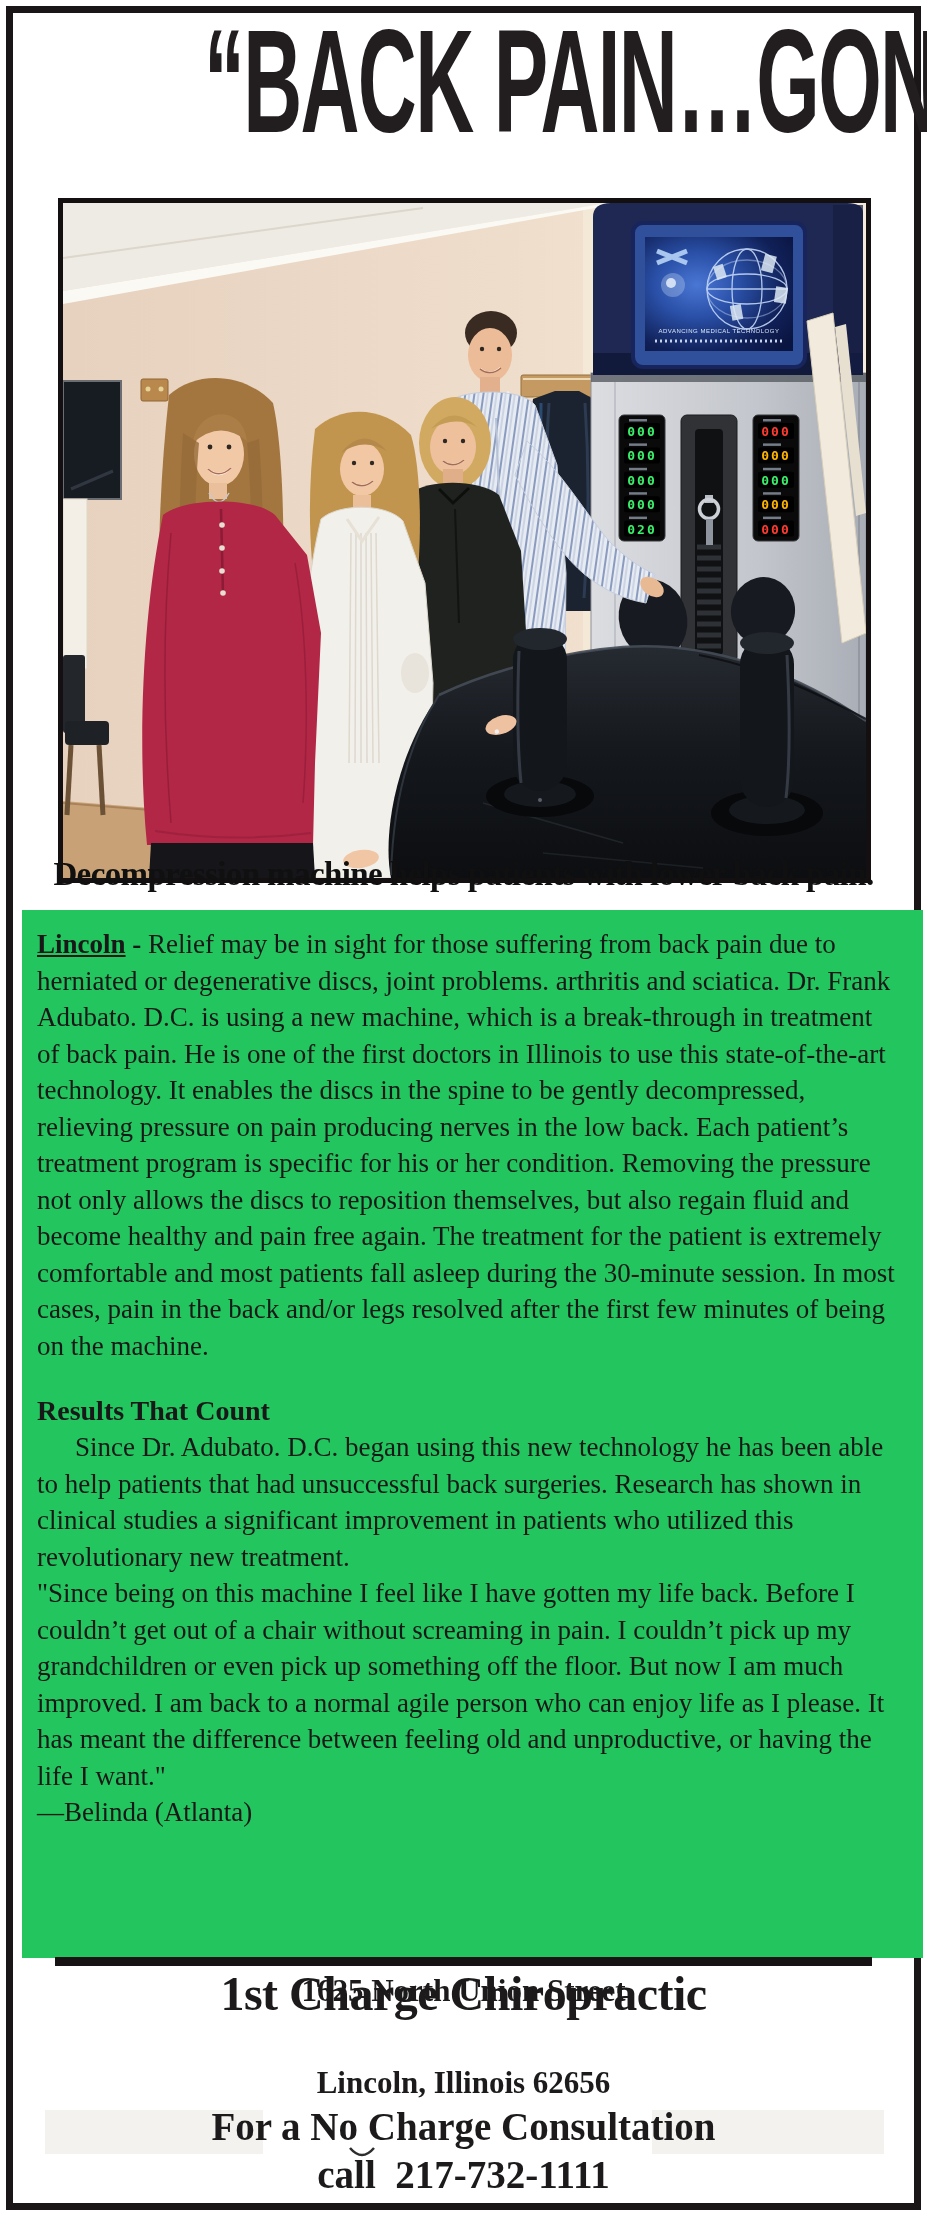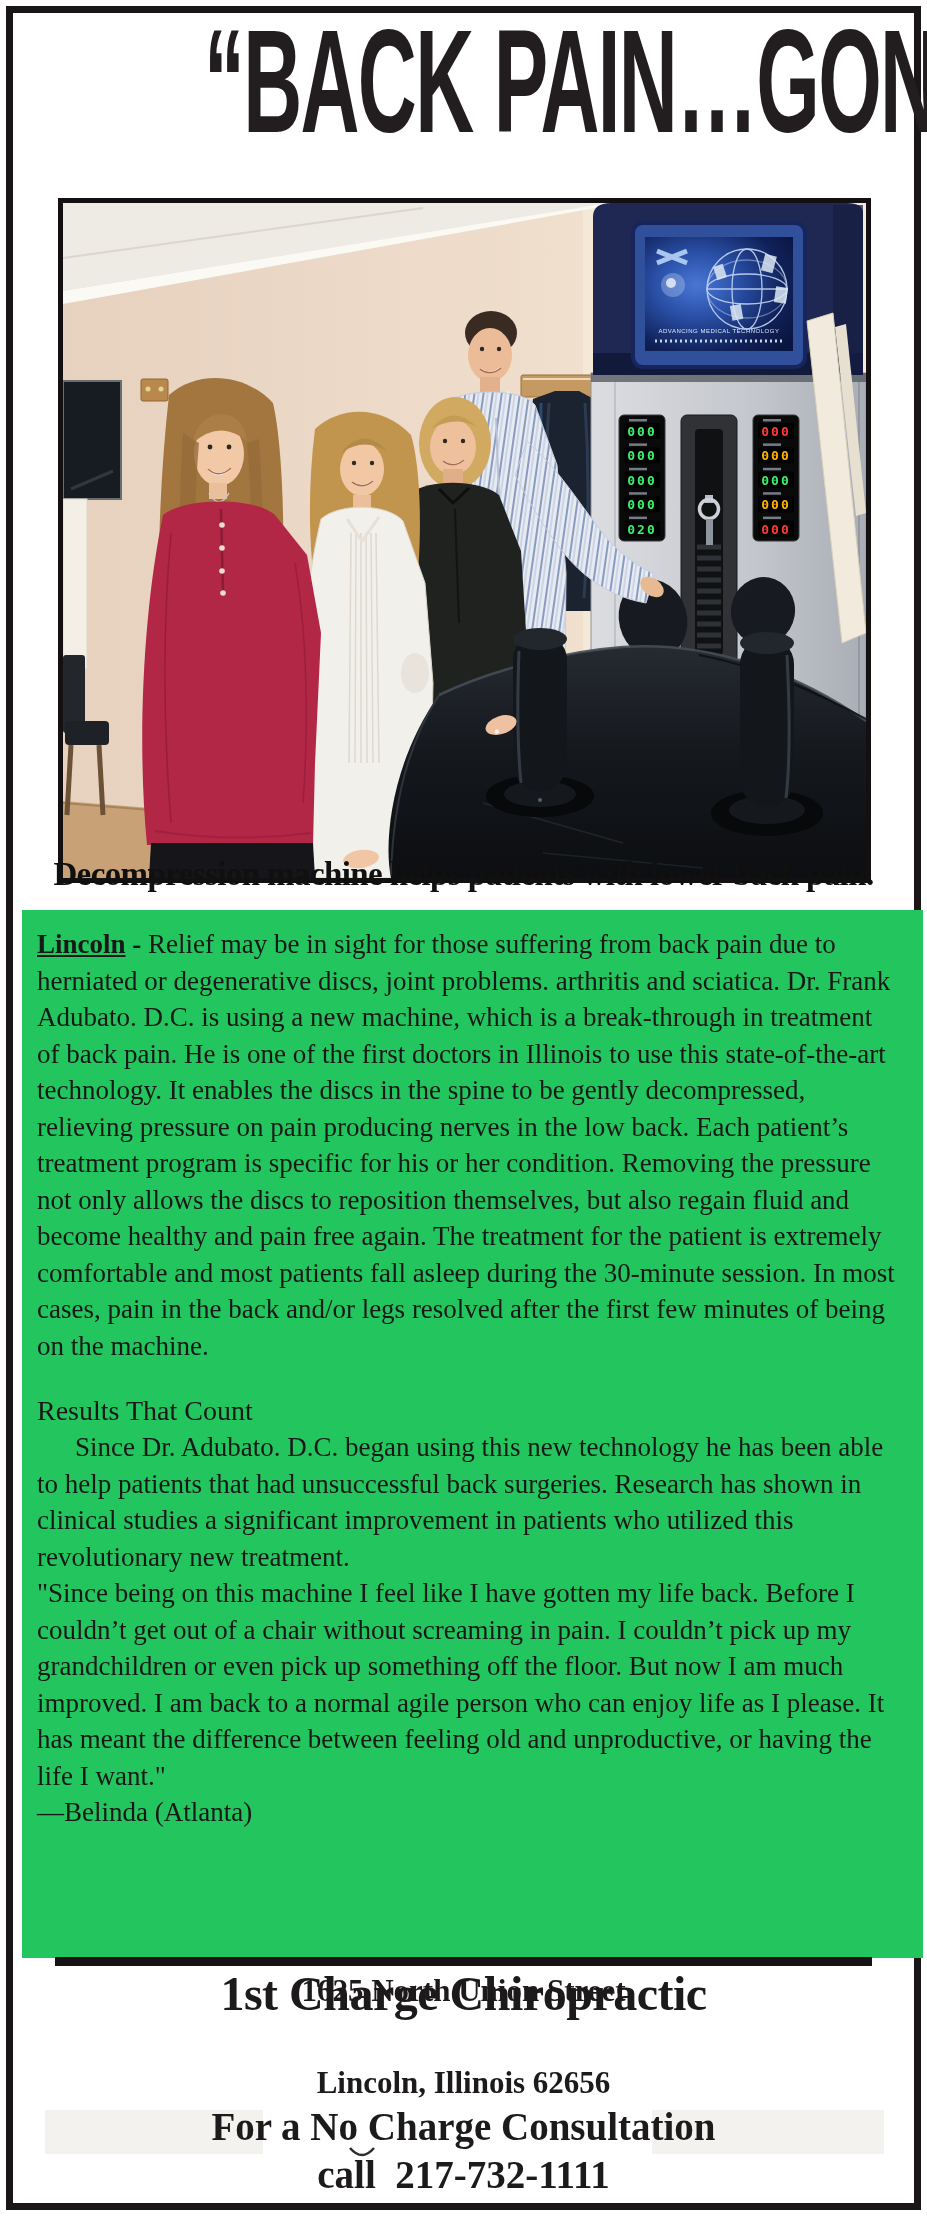--- a/index.html
+++ b/index.html
@@ -27,21 +27,21 @@
     font-weight:bold; font-size:33px; letter-spacing:-0.6px; color:#101010;
   }
   .article {
     position:absolute; left:13px; top:910px; width:901px; height:1048px;
     background:#22c55e; box-sizing:border-box; padding:16px 26px 0 15px;
     font-size:27px; line-height:36.5px; color:#181818;margin-left:9px;
   }
   .article p { margin:0; }
   .dateline { font-weight:bold; text-decoration:underline; }
   .dateline-dash { font-weight:bold; white-space:pre; }
-  .section-heading { font-weight:normal; font-size:28px; line-height:36px; margin-top:29px; }
+  .section-heading { font-weight:bold; font-size:28px; line-height:36px; margin-top:29px; }
   .indent-first { text-indent:38px; }
   .rule { position:absolute; left:55px; top:1957px; width:817px; height:9px; background:#171314; }
   .footer-line { position:absolute; left:0; right:0; text-align:center; font-weight:bold; color:#1c1a1b; }
   .biz-name  { top:1966px; font-size:48px; letter-spacing:-0.5px; }
   .addr1     { top:1973px; font-size:31px;text-align:center; }
   .addr2     { top:2065px; font-size:31px;text-align:center; }
   .cta1      { top:2104px; font-size:39px; }
   .cta2      { top:2152px; font-size:39px; white-space:pre; }
   .patch { position:absolute; height:44px; top:2110px; background:#f3f2ef; }
   .patch-left  { left:45px;  width:218px; }

